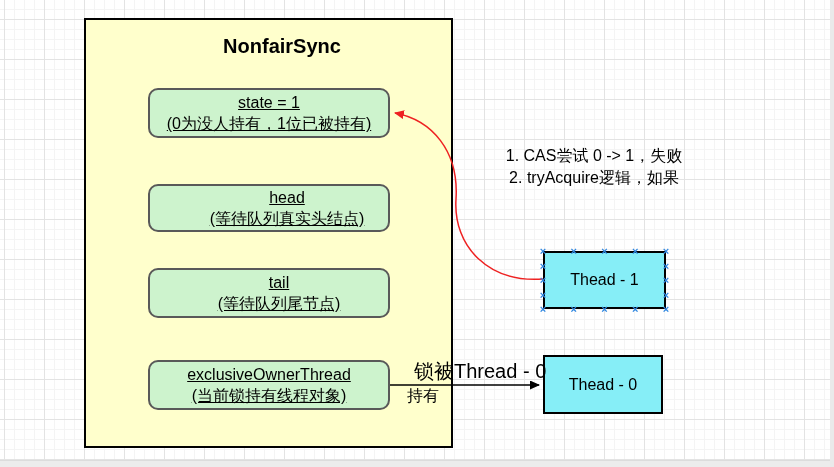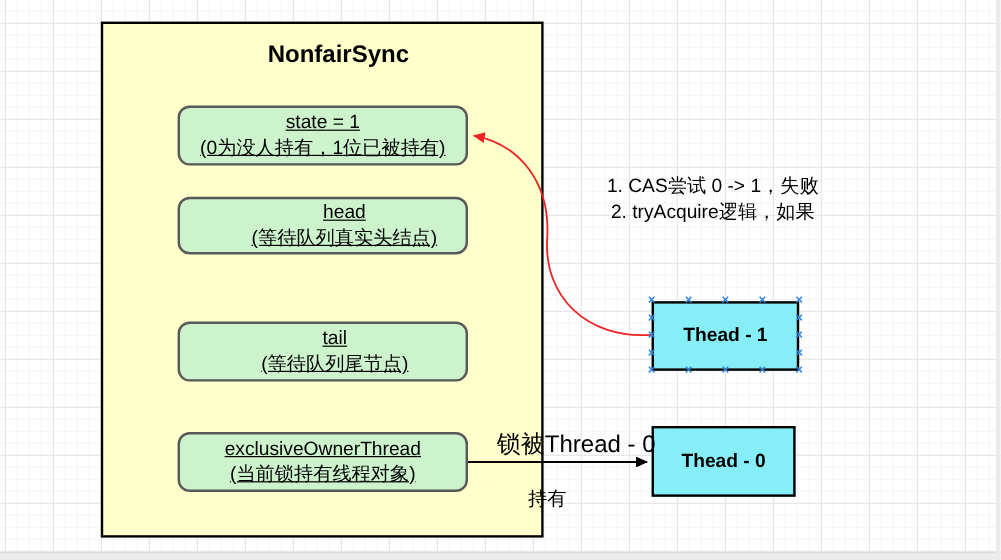--- a/index.html
+++ b/index.html
@@ -48,34 +48,33 @@
     flex-direction: column;
     align-items: center;
     justify-content: center;
     text-align: center;
     font-size: 16px;
     line-height: 21px;
     z-index: 2;
     text-decoration: underline;
   }
   .field-state     { top: 88px;  height: 50px; }
-  .field-head      { top: 164px; height: 48px; padding-left: 36px; }
+  .field-head      { top: 184px; height: 48px; padding-left: 36px; }
   .field-tail      { top: 268px; height: 50px; padding-left: 20px; }
   .field-exclusive { top: 360px; height: 50px; align-items: center; }
 
   .thread-box {
     position: absolute;
     background: #86EEF7;
     border: 2px solid #000;
     display: flex;
     align-items: center;
     justify-content: center;
     font-size: 16px;
     z-index: 3;
-    font-weight: bold;
   }
   .thread-1 { left: 543px; top: 251px; width: 123px; height: 58px; }
   .thread-0 { left: 543px; top: 355px; width: 120px; height: 59px; }
 
   .connector-layer {
     position: absolute;
     left: 0; top: 0;
     width: 834px; height: 467px;
     z-index: 10;
     pointer-events: none;
@@ -95,26 +94,25 @@
     position: absolute;
     left: 414px; top: 361px;
     font-size: 20px;
     line-height: 21px;
     white-space: nowrap;
     z-index: 11;
     text-align: center;
   }
   .edge-label-line2 {
     position: absolute;
-    left: 440px; top: 385px;
+    left: 407px; top: 385px;
     font-size: 16px;
     line-height: 21px;
     white-space: nowrap;
     z-index: 11;
-    margin-top: 21px;
   }
 
   .cp-layer {
     position: absolute;
     left: 543px; top: 251px;
     width: 123px; height: 58px;
     z-index: 12;
     pointer-events: none;
   }
   .cp {

